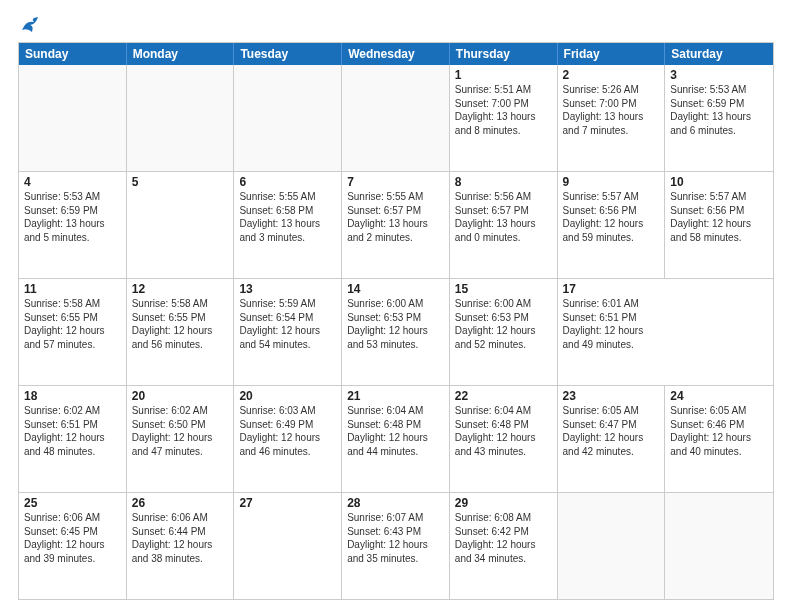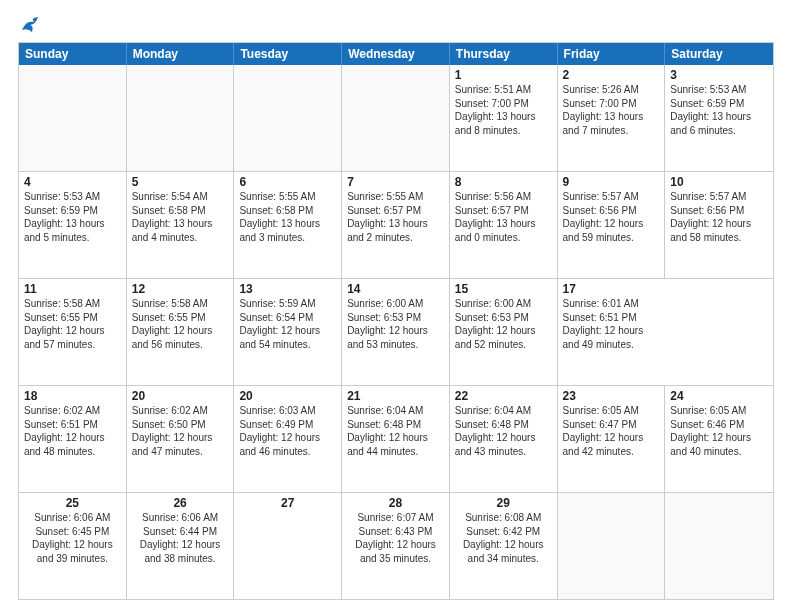--- a/index.html
+++ b/index.html
@@ -79,21 +79,21 @@
       flex: 1;
       display: flex;
       flex-direction: column;
     }
     .cal-week {
       display: grid;
       grid-template-columns: repeat(7, 1fr);
       flex: 1;
       border-bottom: 1px solid #ccc;
     }
-    .cal-week:last-child { border-bottom: none; text-align: center; }
+    .cal-week:last-child { border-bottom: none; }
     .cal-cell {
       border-right: 1px solid #ccc;
       padding: 3px 5px;
       font-size: 9.5px;
       color: #333;
       vertical-align: top;
       min-height: 0;
       overflow: hidden;
     }
     .cal-cell:last-child { border-right: none; }
@@ -172,24 +172,20 @@
         <div class="cal-week">
           <div class="cal-cell">
             <span class="cal-day-num">4</span>
             <div class="cell-info">Sunrise: 5:53 AM
 Sunset: 6:59 PM
 Daylight: 13 hours
 and 5 minutes.</div>
           </div>
           <div class="cal-cell">
             <span class="cal-day-num">5</span>
-            <div class="cell-info">Sunrise: 5:54 AM
-Sunset: 6:58 PM
-Daylight: 13 hours
-and 4 minutes.</div>
           </div>
           <div class="cal-cell">
             <span class="cal-day-num">6</span>
             <div class="cell-info">Sunrise: 5:55 AM
 Sunset: 6:58 PM
 Daylight: 13 hours
 and 3 minutes.</div>
           </div>
           <div class="cal-cell">
             <span class="cal-day-num">7</span>

